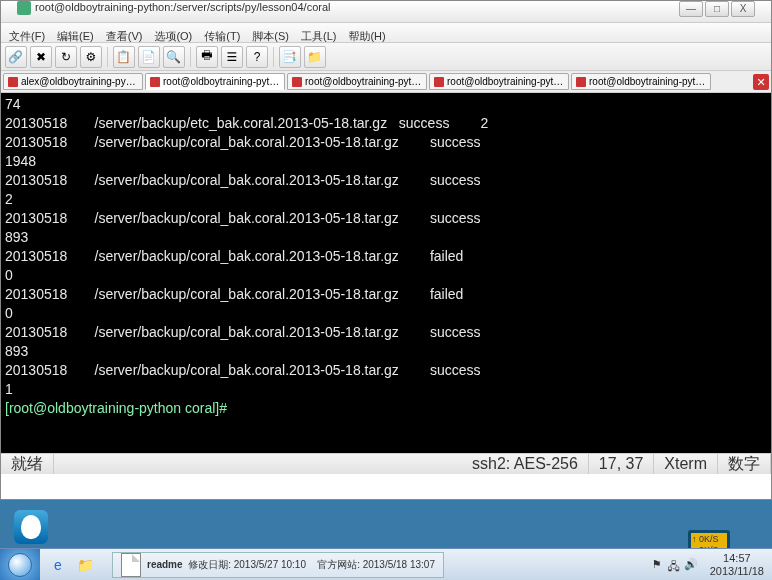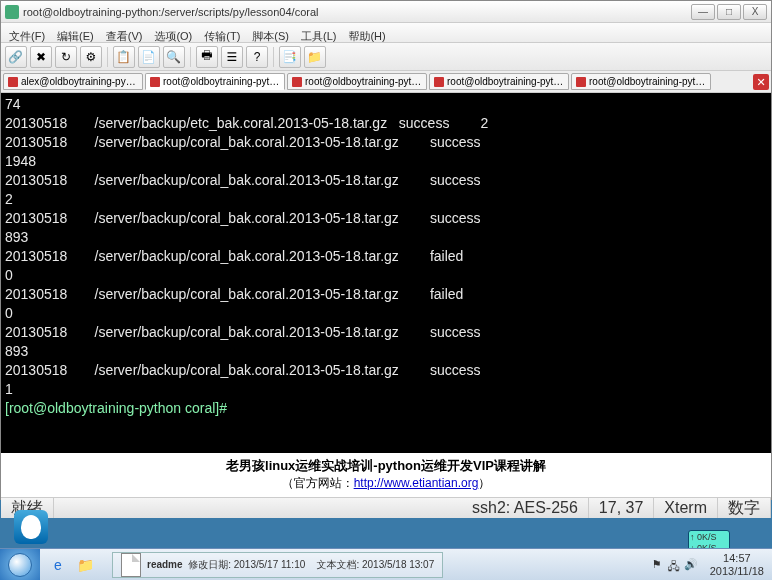--- a/index.html
+++ b/index.html
@@ -1,18 +1,18 @@
 <!DOCTYPE html>
 <html><head>
 <meta charset="utf-8">
 <style>
 *{margin:0;padding:0;box-sizing:border-box;font-family:"Microsoft YaHei",Tahoma,sans-serif}
 body{width:772px;height:580px;background:#3a7aa8;overflow:hidden;position:relative}
 .app-window{position:absolute;left:0;top:0;width:772px;height:500px;background:#fff;border:1px solid #888}
-.titlebar{height:22px;background:linear-gradient(#fff,#e8e8e8);display:flex;align-items:center;padding:0 4px;border-bottom:1px solid #ccc}
+.titlebar{height:22px;background:linear-gradient(#fff,#e8e8e8);display:flex;align-items:flex-start;padding:0 16px;border-bottom:1px solid #ccc}
 .title-icon{width:14px;height:14px;background:#4a7;border-radius:2px;margin-right:4px}
 .title-text{font-size:11px;color:#333;flex:1}
 .win-btns{display:flex;gap:2px}
 .win-btn{width:24px;height:16px;border:1px solid #aaa;background:linear-gradient(#fff,#ddd);font-size:10px;text-align:center;line-height:14px;border-radius:2px;color:#555}
 .menubar{height:20px;background:linear-gradient(#fcfcfc,#ececec);display:flex;padding:4px 2px;border-bottom:1px solid #ccc}
 .menu-item{padding:2px 6px;font-size:11px;color:#333;cursor:pointer}
 .toolbar{height:28px;background:linear-gradient(#f8f8f8,#e8e8e8);display:flex;align-items:center;padding:0 4px;gap:3px;border-bottom:1px solid #ccc}
 .tb-btn{width:22px;height:22px;border:1px solid #bbb;background:linear-gradient(#fff,#e5e5e5);border-radius:2px;display:flex;align-items:center;justify-content:center;font-size:12px}
 .tb-sep{width:1px;height:20px;background:#ccc;margin:0 2px}
 .tabbar{height:22px;background:#eee;display:flex;align-items:center;padding:0 2px;border-bottom:1px solid #ccc}
@@ -26,21 +26,21 @@
 .t-yellow{color:#86efac}
 .caption-area{background:#fff;height:44px;text-align:center;padding:4px;font-size:13px;font-weight:bold}
 .caption-area .sub{font-weight:normal;font-size:12px}
 .caption-area a{color:#0000cc;text-decoration:underline}
 .statusbar{height:21px;background:linear-gradient(#f5f5f5,#e2e2e2);border-top:1px solid #ccc;display:flex;align-items:flex-end;font-size:16px;color:#333}
 .sb-cell{padding:0 10px;border-right:1px solid #ccc;height:100%;display:flex;align-items:center}
 .sb-spacer{flex:1}
 .desktop-icon{position:absolute;left:10px;top:510px;width:42px;text-align:center;color:#fff;font-size:11px}
 .desktop-icon .qq{width:34px;height:34px;background:linear-gradient(#4ad,#06a);border-radius:6px;margin:0 auto 2px;position:relative}
 .desktop-icon .qq::after{content:"";position:absolute;width:20px;height:24px;background:#fff;border-radius:50% 50% 45% 45%;left:7px;top:5px}
-.net-gauge{position:absolute;right:42px;top:530px;width:42px;height:28px;background:#5eead4;border:1px solid #0c4a6e;font-size:9px;padding:1px;line-height:11px;color:#333;border-radius:3px}
+.net-gauge{position:absolute;right:42px;top:530px;width:42px;height:28px;background:#eab308;border:3px solid #0c4a6e;font-size:9px;padding:1px;line-height:11px;color:#333;border-radius:3px}
 .taskbar{position:absolute;left:0;bottom:0;width:772px;height:32px;background:linear-gradient(#eaf1f8,#c9d9ea);border-top:1px solid #6a8db8;display:flex;align-items:center}
 .start-btn{width:40px;height:32px;background:radial-gradient(circle at 50% 50%,#7fc1ee,#3078c0);display:flex;align-items:center;justify-content:center}
 .start-orb{width:24px;height:24px;border-radius:50%;background:radial-gradient(circle at 35% 35%,#fff,#4a9de0);border:1px solid #2a6aa8}
 .tb-ql{display:flex;gap:4px;padding:0 6px}
 .tb-ql-btn{width:24px;height:24px;border-radius:2px;display:flex;align-items:center;justify-content:center;font-size:14px}
 .taskbar-file{display:flex;align-items:center;background:rgba(255,255,255,.3);border:1px solid #9bb;padding:2px 8px;margin-left:8px;height:26px;font-size:10px;color:#333}
 .taskbar-file .fi{width:20px;height:24px;background:#fff;border:1px solid #888;margin-right:6px;position:relative}
 .taskbar-file .fi::after{content:"";position:absolute;right:0;top:0;border:4px solid #ccc;border-top-color:transparent;border-right-color:transparent}
 .taskbar-file .meta{line-height:11px}
 .tray{margin-left:auto;display:flex;align-items:center;height:100%;font-size:11px;color:#333}
@@ -110,24 +110,20 @@
       </div>
     <div class="tab">
         <div class="tab-icon"></div>
         <span class="tab-text">root@oldboytraining-python...</span>
       </div>
     <div class="tab-close">✕</div>
   </div>
 
   <div class="terminal"><div class="term-line"><span>74</span></div><div class="term-line"><span>20130518</span>       <span>/server/backup/etc_bak.coral.2013-05-18.tar.gz</span>   <span>success</span>        <span>2</span></div><div class="term-line"><span>20130518</span>       <span>/server/backup/coral_bak.coral.2013-05-18.tar.gz</span>        <span>success</span></div><div class="term-line"><span>1948</span></div><div class="term-line"><span>20130518</span>       <span>/server/backup/coral_bak.coral.2013-05-18.tar.gz</span>        <span>success</span></div><div class="term-line"><span>2</span></div><div class="term-line"><span>20130518</span>       <span>/server/backup/coral_bak.coral.2013-05-18.tar.gz</span>        <span>success</span></div><div class="term-line"><span>893</span></div><div class="term-line"><span>20130518</span>       <span>/server/backup/coral_bak.coral.2013-05-18.tar.gz</span>        <span>failed</span></div><div class="term-line"><span>0</span></div><div class="term-line"><span>20130518</span>       <span>/server/backup/coral_bak.coral.2013-05-18.tar.gz</span>        <span>failed</span></div><div class="term-line"><span>0</span></div><div class="term-line"><span>20130518</span>       <span>/server/backup/coral_bak.coral.2013-05-18.tar.gz</span>        <span>success</span></div><div class="term-line"><span>893</span></div><div class="term-line"><span>20130518</span>       <span>/server/backup/coral_bak.coral.2013-05-18.tar.gz</span>        <span>success</span></div><div class="term-line"><span>1</span></div><div class="term-line"><span class="t-yellow">[root@oldboytraining-python coral]#</span> </div></div>
 
-  <div class="caption-area">
-    <div>老男孩linux运维实战培训-python运维开发VIP课程讲解</div>
-    <div class="sub"><span>（官方网站：</span><a>http://www.etiantian.org</a><span>）</span></div>
-  </div>
 
   <div class="statusbar">
     <div class="sb-cell">就绪</div>
     <div class="sb-spacer"></div>
     <div class="sb-cell">ssh2: AES-256</div>
     <div class="sb-cell">17, 37</div>
     <div class="sb-cell">Xterm</div>
     <div class="sb-cell">数字</div>
   </div>
 </div>
@@ -146,21 +142,21 @@
   <div class="start-btn">
       <div class="start-orb"></div>
     </div>
   <div class="tb-ql">
     <div class="tb-ql-btn" style="color:#1e6fd8">e</div>
     <div class="tb-ql-btn">📁</div>
   </div>
   <div class="taskbar-file">
     <div class="fi"></div>
     <div class="meta">
-      <div><b>readme</b>&nbsp;&nbsp;<span>修改日期:</span> <span>2013/5/17 11:10</span>&nbsp;&nbsp;&nbsp;&nbsp;<span>文本文档:</span> <span>2013/5/18 13:07</span></div>
+      <div><b>readme</b>&nbsp;&nbsp;<span>修改日期:</span> <span>2013/5/27 10:10</span>&nbsp;&nbsp;&nbsp;&nbsp;<span>官方网站:</span> <span>2013/5/18 13:07</span></div>
     </div>
   </div>
   <div class="tray">
     <div class="tray-icons">
       <div class="tray-icon">⚑</div>
       <div class="tray-icon">🖧</div>
       <div class="tray-icon">🔊</div>
     </div>
     <div class="clock">
       <div>14:57</div>

